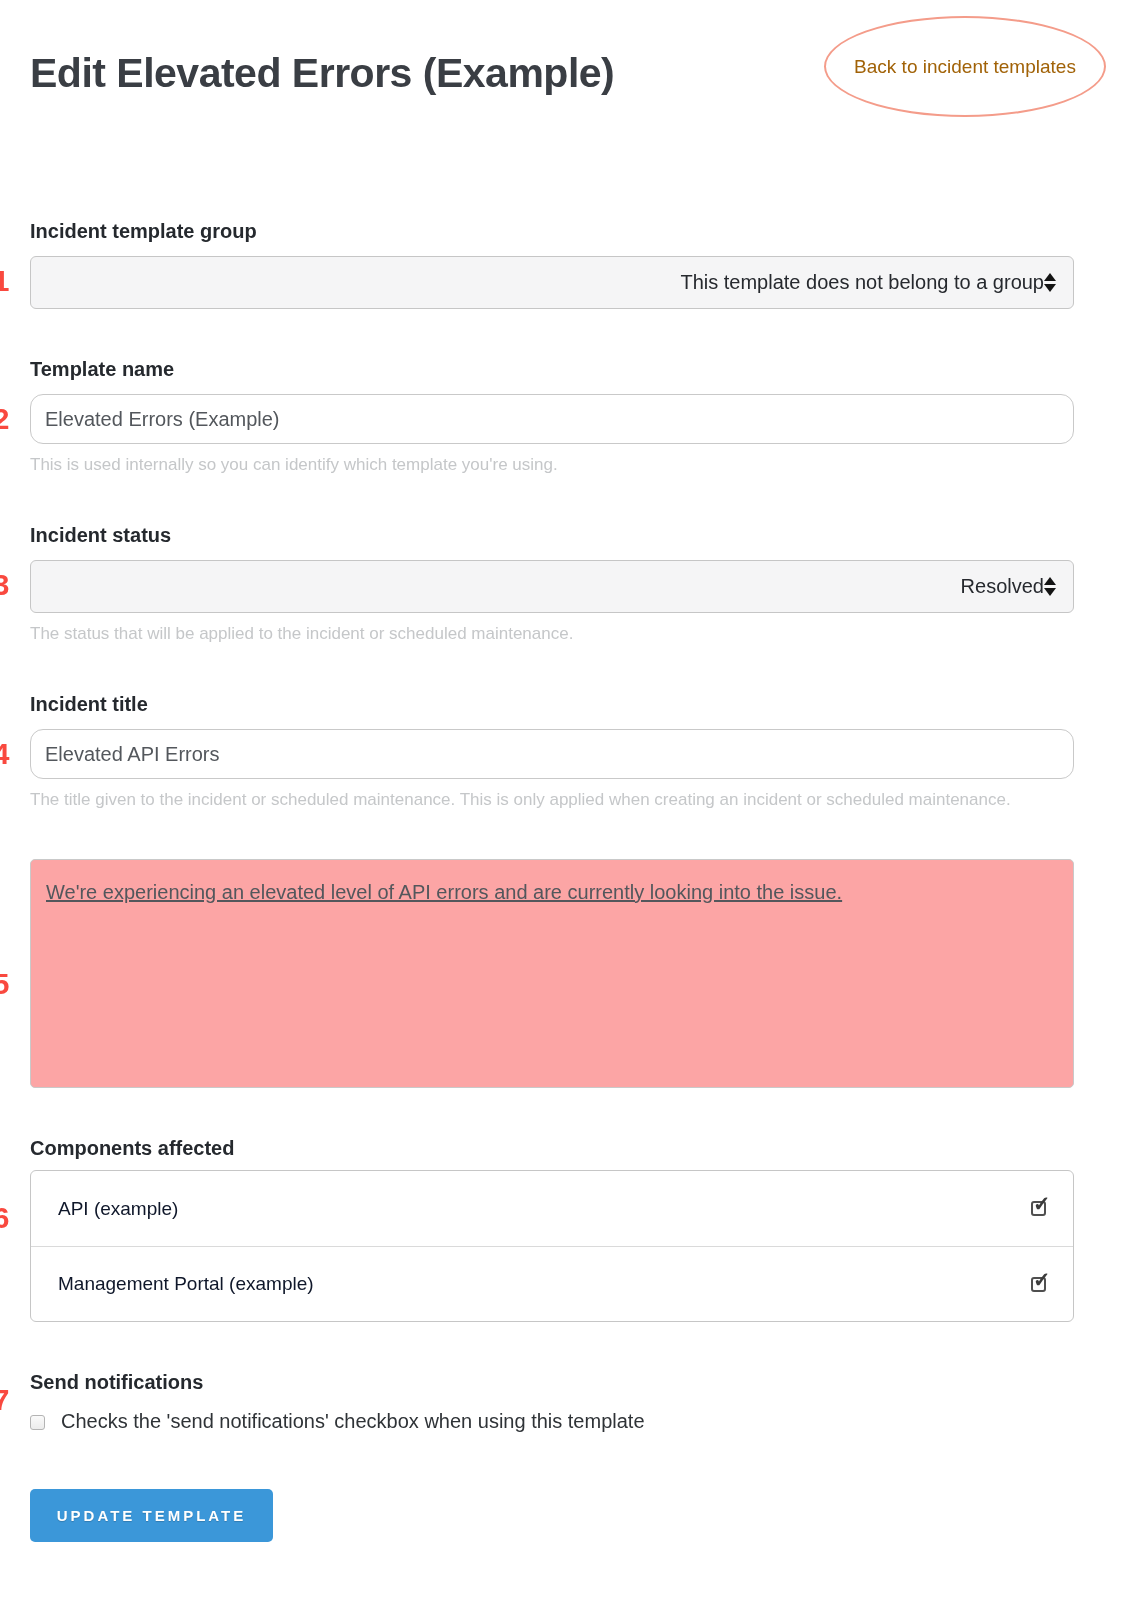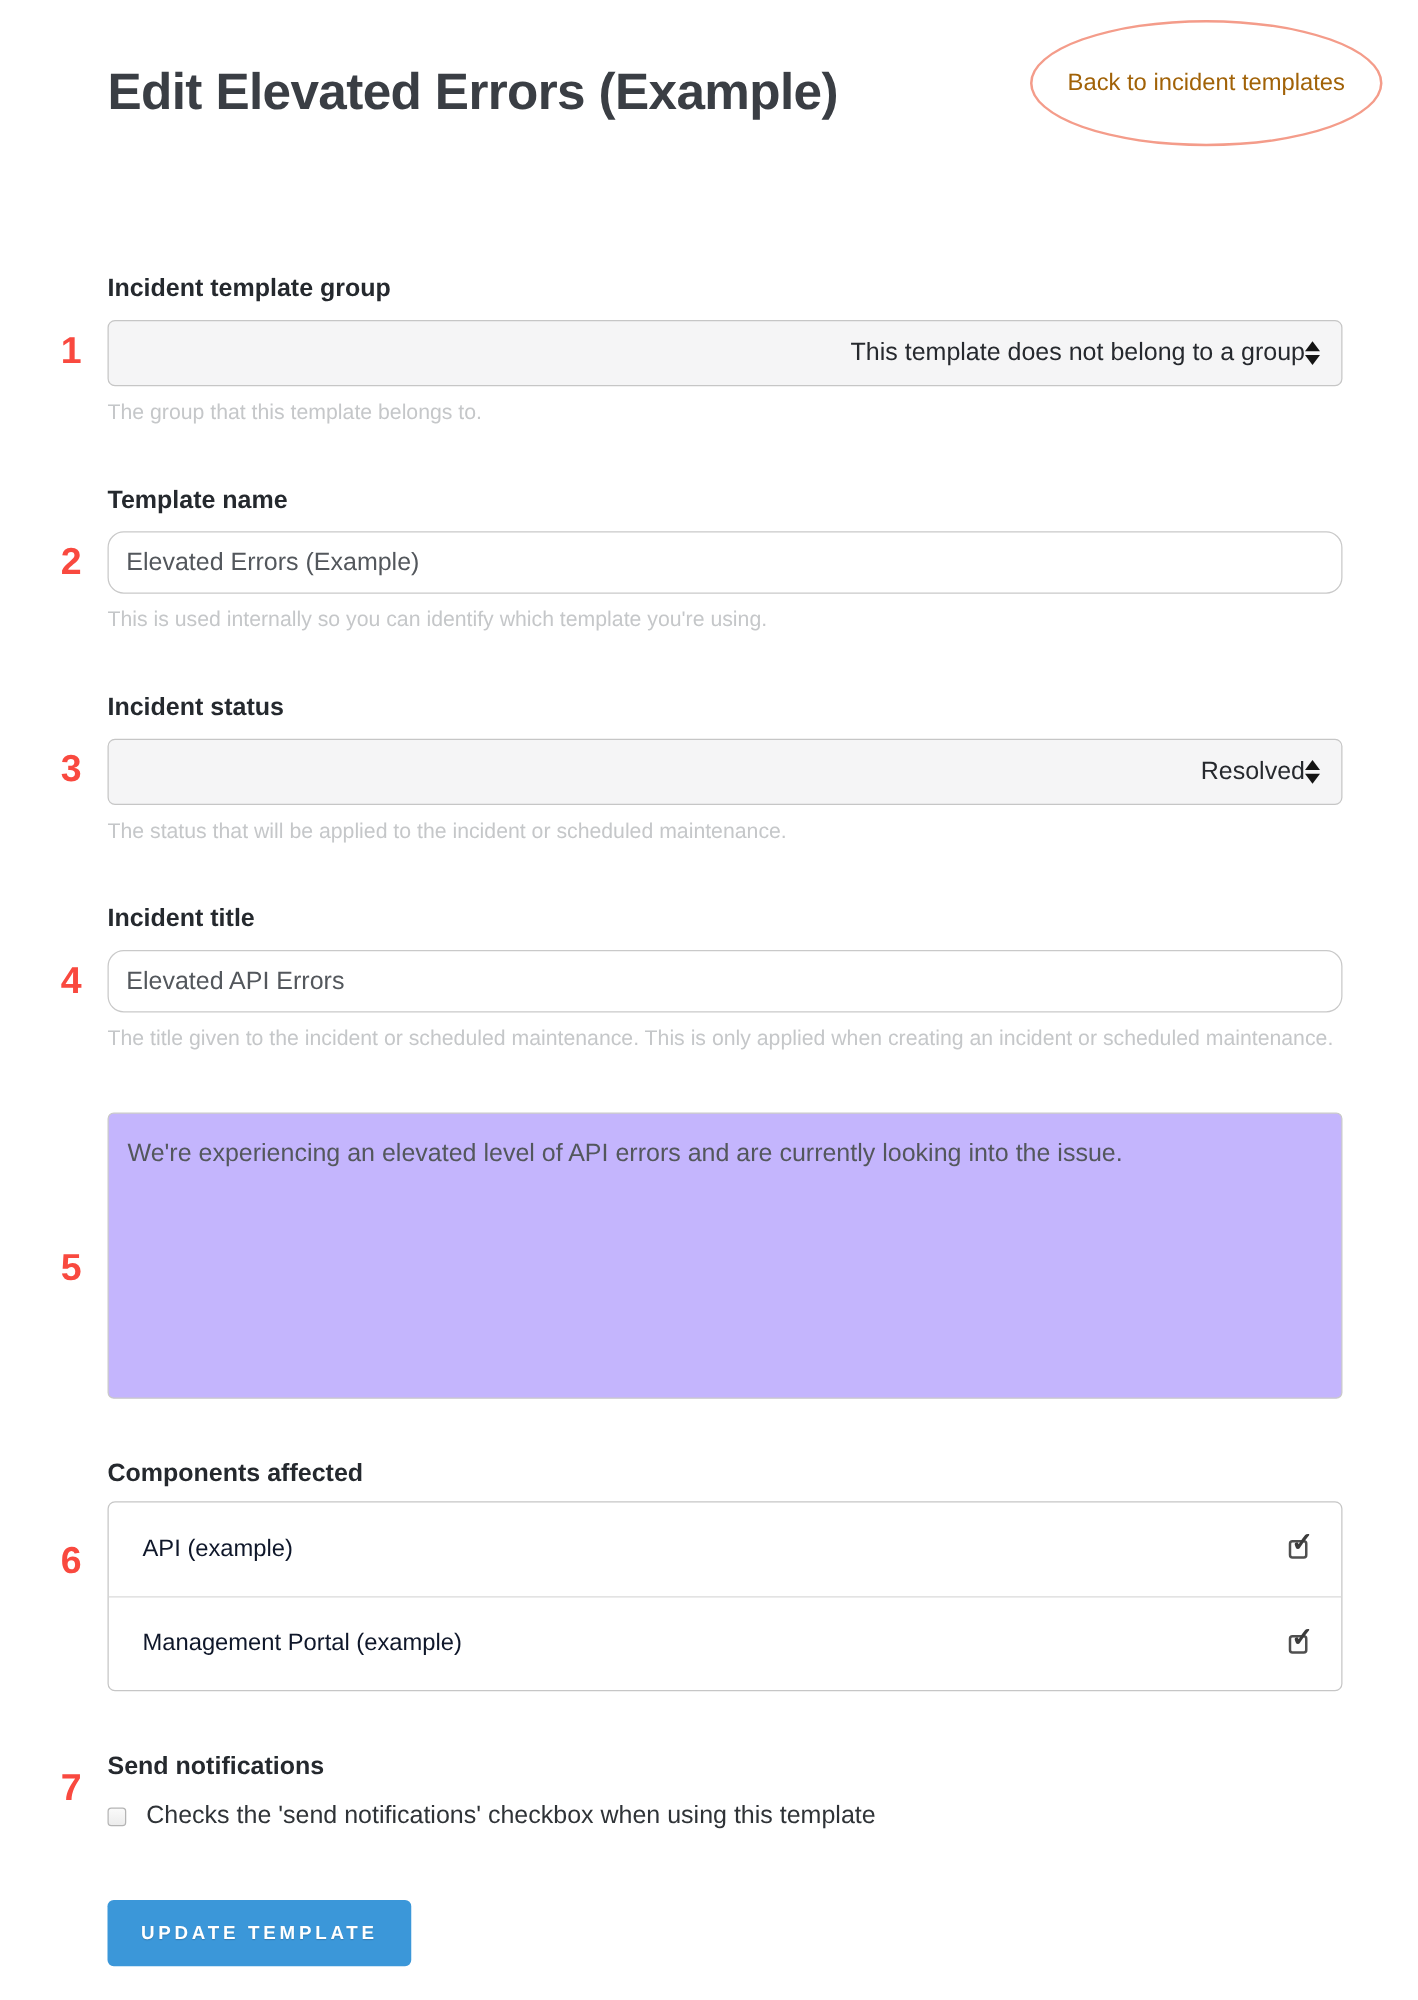--- a/index.html
+++ b/index.html
@@ -4,21 +4,21 @@
 <style>
   * { box-sizing: border-box; }
   html, body { margin: 0; padding: 0; background: #ffffff; }
   body { font-family: "Liberation Sans", sans-serif; }
   .page {
     position: relative;
     width: 1134px;
     height: 1600px;
     margin: 0 auto;
     background: #ffffff;
-    padding: 46px 60px 40px 86px;
+    padding: 46px 60px 40px 30px;
     overflow: hidden;
   }
 
   
   .header { position: relative; margin-bottom: 74px; min-height: 100px; }
   .title {
     margin: 0;
     padding-top: 4px;
     font-size: 41px;
     font-weight: bold;
@@ -104,30 +104,31 @@
     font-size: 20px;
     color: #53575c;
     outline: none;
   }
 
   .field-message .label { margin-bottom: 8px; }
   .textarea {
     display: block;
     width: 100%;
     height: 229px;
-    background: #c4b5fd;
+    background: #fca5a5;
     border: 1px solid #c9c9c9;
     border-radius: 5px;
     padding: 18px 15px;
     font-family: inherit;
     font-size: 20px;
     line-height: 1.45;
     color: #53575c;
     resize: none;
     outline: none;
+    text-decoration: underline;
   }
 
   
   .field-components .label { margin-bottom: 10px; }
   .components {
     border: 1px solid #c6c6c6;
     border-radius: 6px;
     overflow: hidden;
     background: #ffffff;
   }
@@ -209,21 +210,20 @@
   <section class="field">
     <span class="num">1</span>
     <div class="label">Incident template group</div>
     <div class="select">
       <span class="select-value">This template does not belong to a group</span>
       <span class="updown">
         <span class="tri-up"></span>
         <span class="tri-down"></span>
       </span>
     </div>
-    <div class="help">The group that this template belongs to.</div>
   </section>
 
   <section class="field">
     <span class="num">2</span>
     <div class="label">Template name</div>
     <input class="text-input" type="text" value="Elevated Errors (Example)" style="">
     <div class="help">This is used internally so you can identify which template you're using.</div>
   </section>
 
   <section class="field">

